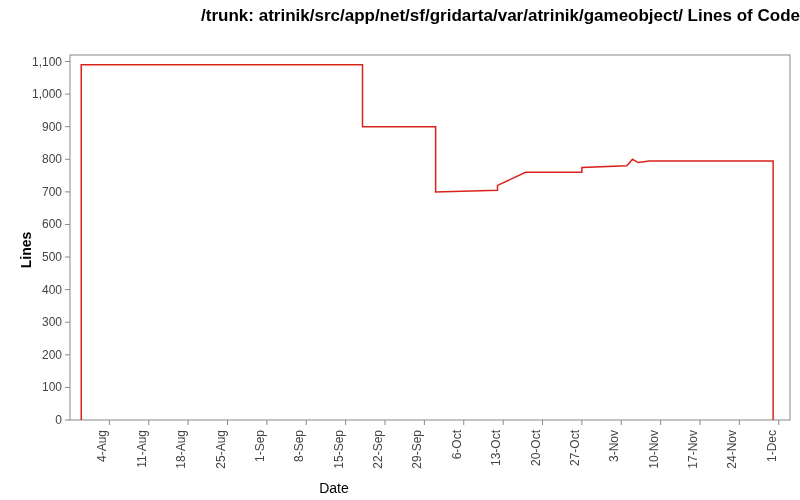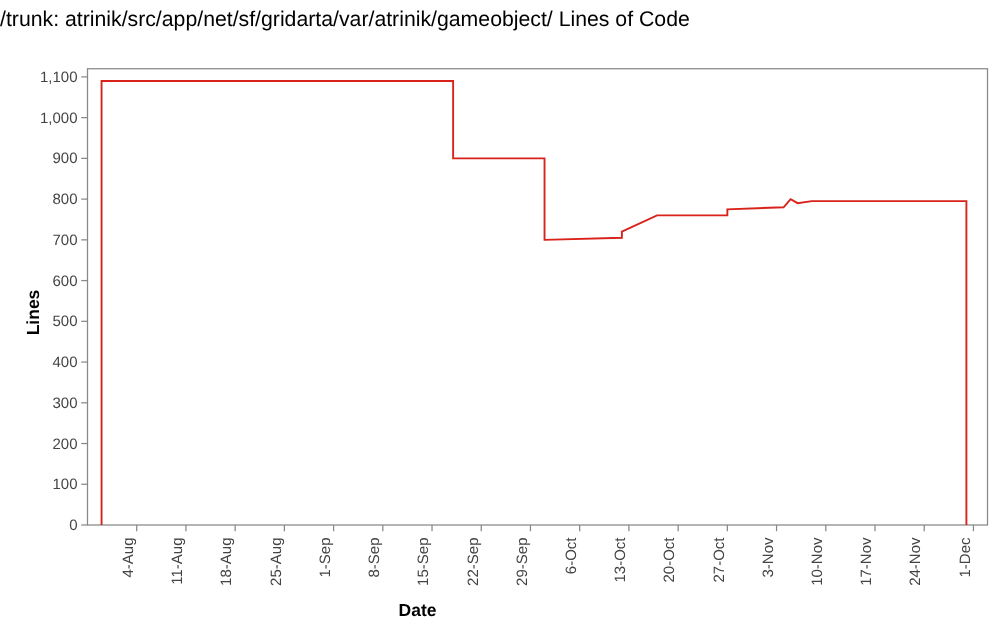--- a/index.html
+++ b/index.html
@@ -14,42 +14,42 @@
   .chart-container {
     position: relative;
     width: 800px;
     height: 500px;
   }
   .title {
     position: absolute;
     top: 6px;
     left: 0;
     width: 800px;
-    text-align: left;
+    text-align: right;
     font-size: 17px;
-    font-weight: normal;
+    font-weight: bold;
     line-height: 1.2;
   }
   .ylabel {
     position: absolute;
     left: 8px;
     top: 250px;
     transform: translateY(-50%) rotate(-90deg);
     transform-origin: center;
     font-size: 14px;
     font-weight: bold;
   }
   .xlabel {
     position: absolute;
     bottom: 4px;
     left: 0;
     width: 668px;
     text-align: center;
     font-size: 14px;
-    font-weight: bold;
+    font-weight: normal;
   }
   svg { display: block; }
   .plot-border {
     fill: none;
     stroke: #888;
     stroke-width: 1;
   }
   .data-line {
     fill: none;
     stroke: #d8221a;

